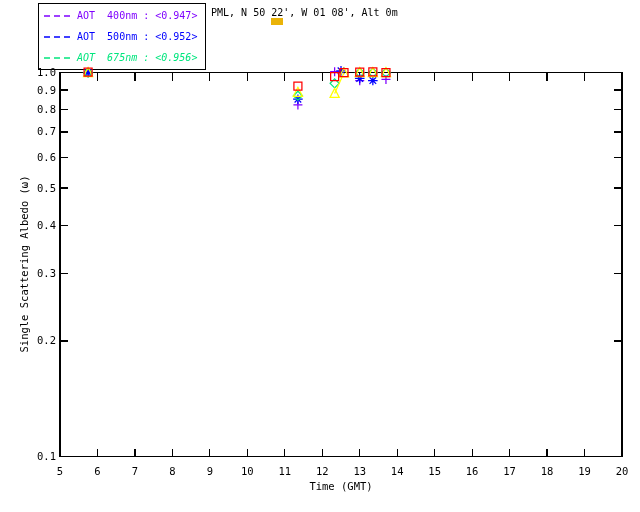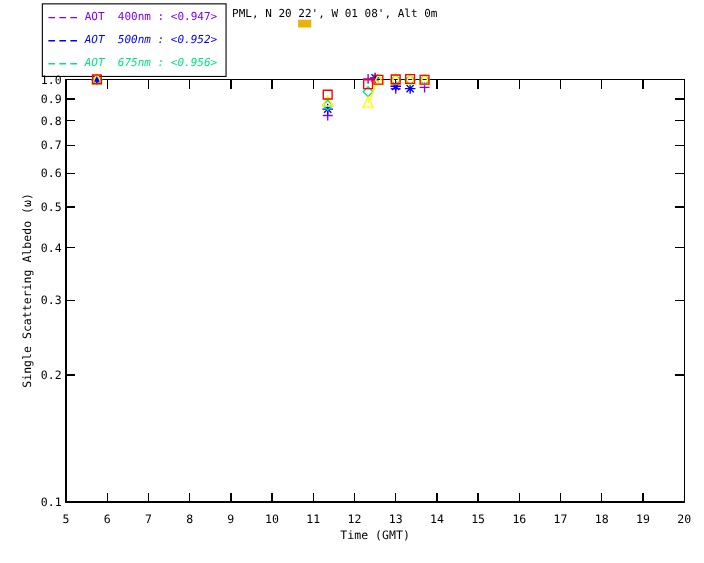--- a/index.html
+++ b/index.html
@@ -22,30 +22,30 @@
   .legend-label{font-size:10px;line-height:10px;white-space:pre;}
   svg text{font-family:"DejaVu Sans Mono","Liberation Mono",monospace;font-size:10.5px;fill:#000;}
   svg .axis{stroke:#000;stroke-width:1.2;fill:none;shape-rendering:crispEdges;}
   svg .tick{stroke:#000;stroke-width:1.2;shape-rendering:crispEdges;}
 </style>
 </head>
 <body>
 
 <div class="screen">
 
-  <div class="hdr-line" id="hdr1"><span>PML, N 20 </span><span class="ul">22</span><span>', W 01 08', Alt 0m</span></div>
+  <div class="hdr-line" id="hdr1"><span>PML, N 50 </span><span class="ul">22</span><span>', W 01 08', Alt 0m</span></div>
 
 
   <div class="legend" id="legend">
       <div class="legend-row"><svg class="legend-dash" viewBox="0 0 30 10">
           <line x1="1" y1="5" x2="29" y2="5" stroke="#7f00ff" stroke-width="1.3" stroke-dasharray="6,4"></line>
         </svg><span class="legend-label" style="color: rgb(127, 0, 255);">AOT  400nm : &lt;0.947&gt;</span></div>
       <div class="legend-row"><svg class="legend-dash" viewBox="0 0 30 10">
           <line x1="1" y1="5" x2="29" y2="5" stroke="#0000ff" stroke-width="1.3" stroke-dasharray="6,4"></line>
-        </svg><span class="legend-label" style="color: rgb(0, 0, 255); font-style: italic;">AOT  500nm : &lt;0.952&gt;</span></div>
+        </svg><span class="legend-label" style="color: rgb(0, 0, 255);">AOT  500nm : &lt;0.952&gt;</span></div>
       <div class="legend-row"><svg class="legend-dash" viewBox="0 0 30 10">
           <line x1="1" y1="5" x2="29" y2="5" stroke="#00e67e" stroke-width="1.3" stroke-dasharray="6,4"></line>
         </svg><span class="legend-label" style="color: rgb(0, 230, 126); font-style: italic;">AOT  675nm : &lt;0.956&gt;</span></div>
     </div>
 
   <svg id="plot-svg" width="640" height="512" viewBox="0 0 640 512" xmlns="http://www.w3.org/2000/svg" style="position:absolute;left:0;top:0;">
     <rect id="plot-border" x="60" y="72.5" width="562" height="384" class="axis"></rect>
     <g id="ticks-g">
         <line x1="60" y1="456.5" x2="60" y2="448.5" class="tick"></line>
         <line x1="60" y1="72.5" x2="60" y2="80.5" class="tick"></line>

